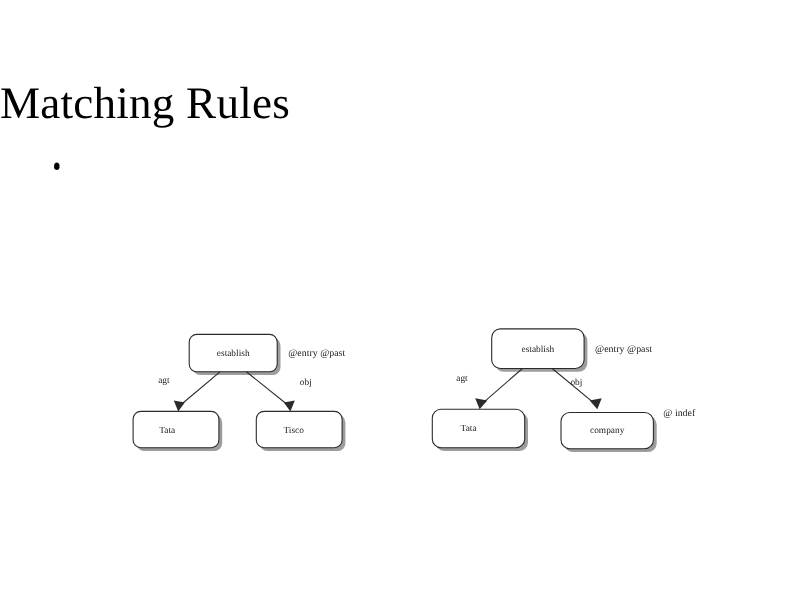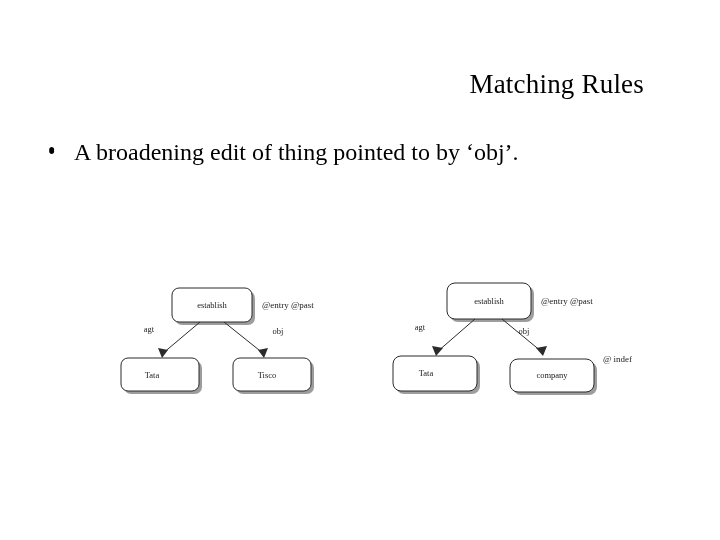--- a/index.html
+++ b/index.html
@@ -21,22 +21,22 @@
     inset: 0;
     background: #ffffff;
   }
 
   
   #slide-title {
     position: absolute;
     top: 46px;
     left: 0;
     width: 644px;
-    text-align: right;
-    font-size: 27px;
+    text-align: left;
+    font-size: 41px;
     line-height: 40px;
     font-weight: normal;
     letter-spacing: 0.2px;
     color: #000000;
   }
 
   
   #bullet-list {
     position: absolute;
     top: 132px;
@@ -65,21 +65,21 @@
   
   #diagram-area {
     position: absolute;
     top: 272px;
     left: 0;
     width: 720px;
     height: 130px;
   }
   .unl-graph {
     position: absolute;
-    top: 0;
+    top: 16px;
     height: 130px;
     text-align: center;
   }
   #unl-graph-left  { left: 112px; width: 240px; }
   #unl-graph-right { left: 382px; width: 280px; }
 
   .unl-graph svg { display: block; }
 
   .node-box {
     fill: #ffffff;
@@ -122,21 +122,20 @@
 <div id="slide">
 
   <h1 id="slide-title">Matching Rules</h1>
 
   <ul id="bullet-list">
     <li class="bullet-item">
       <span class="bullet-marker">•</span>
     </li>
     <li class="bullet-item">
       <span class="bullet-marker">•</span>
-      <span class="bullet-text">A broadening edit of thing pointed to by ‘obj’.</span>
     </li>
   </ul>
 
   <div id="diagram-area">
 
     <div class="unl-graph" id="unl-graph-left">
       <svg width="240" height="130" viewBox="0 0 240 130" xmlns="http://www.w3.org/2000/svg">
 
         <g>
           <rect class="node-shadow" x="63" y="19" width="80" height="34" rx="7" ry="7"></rect>

